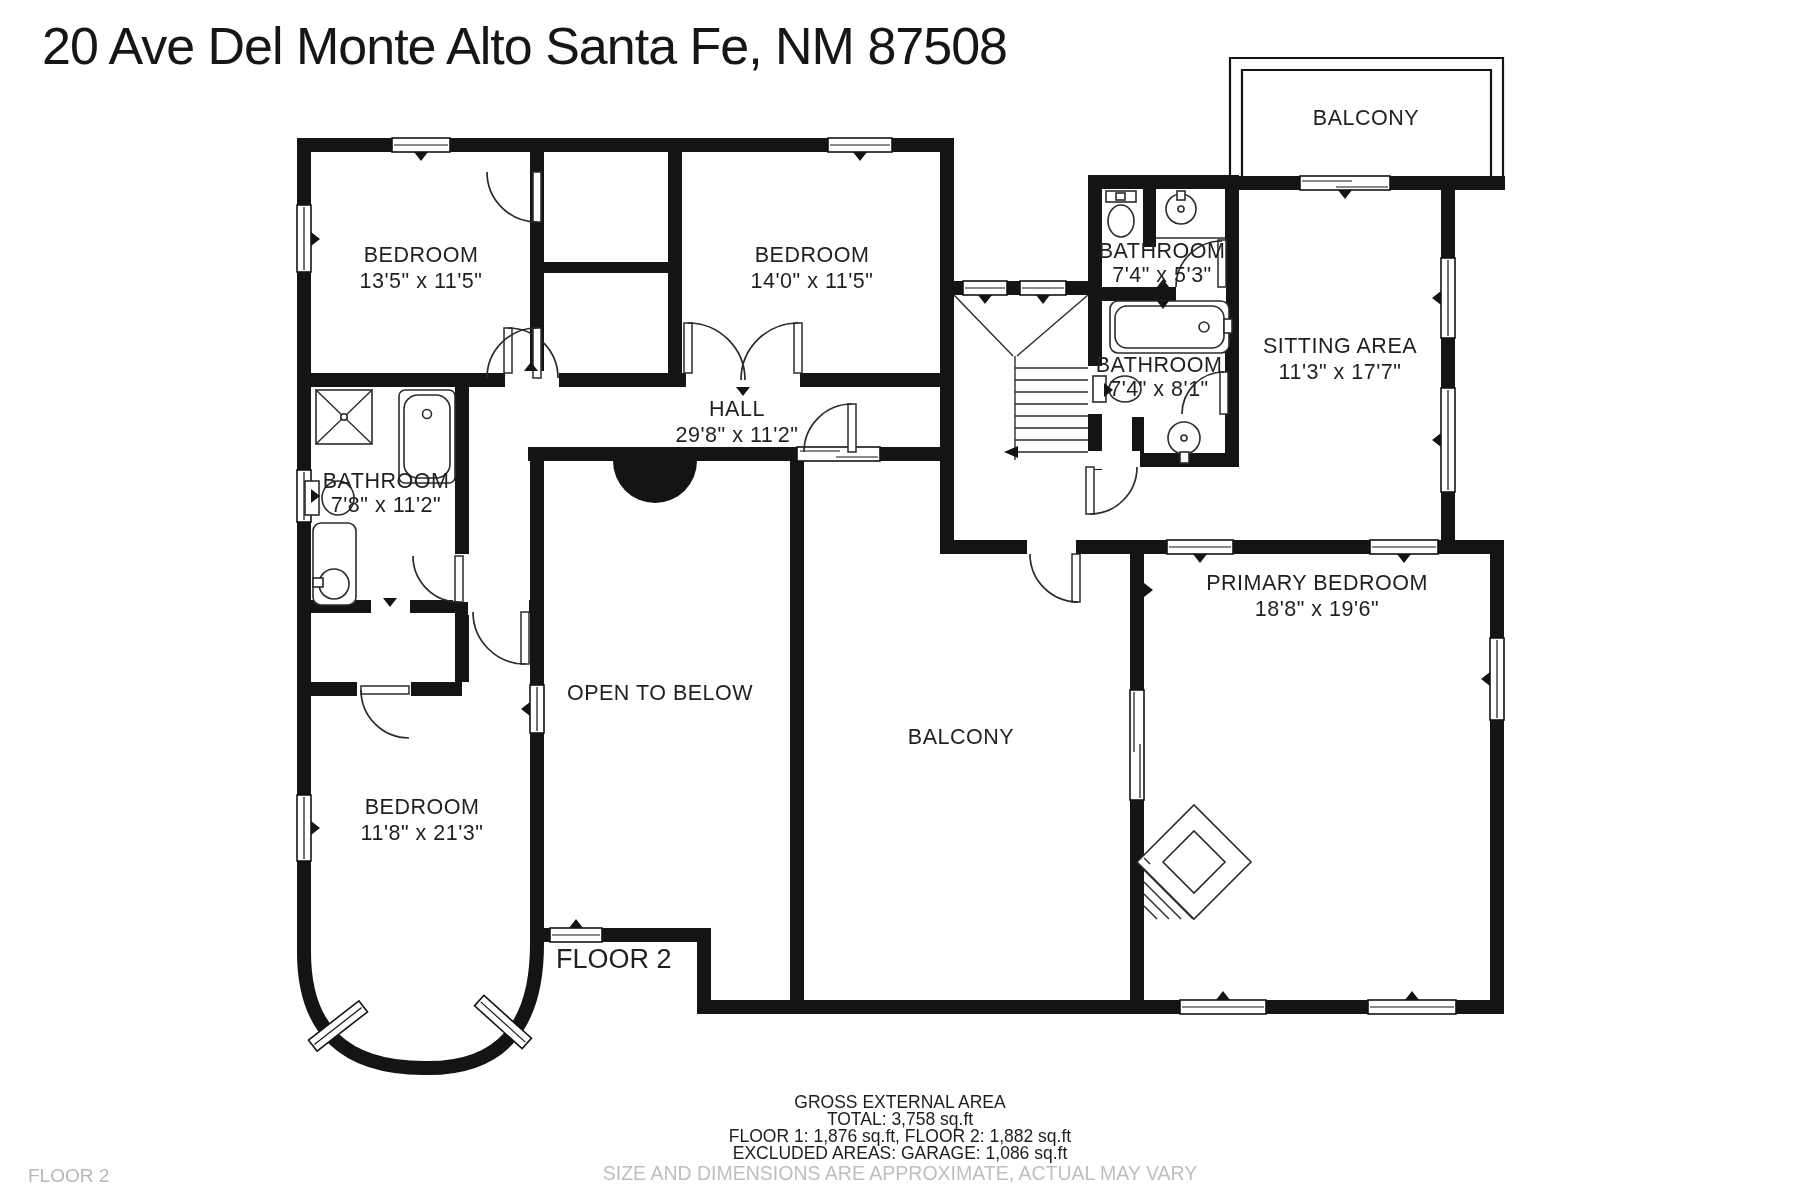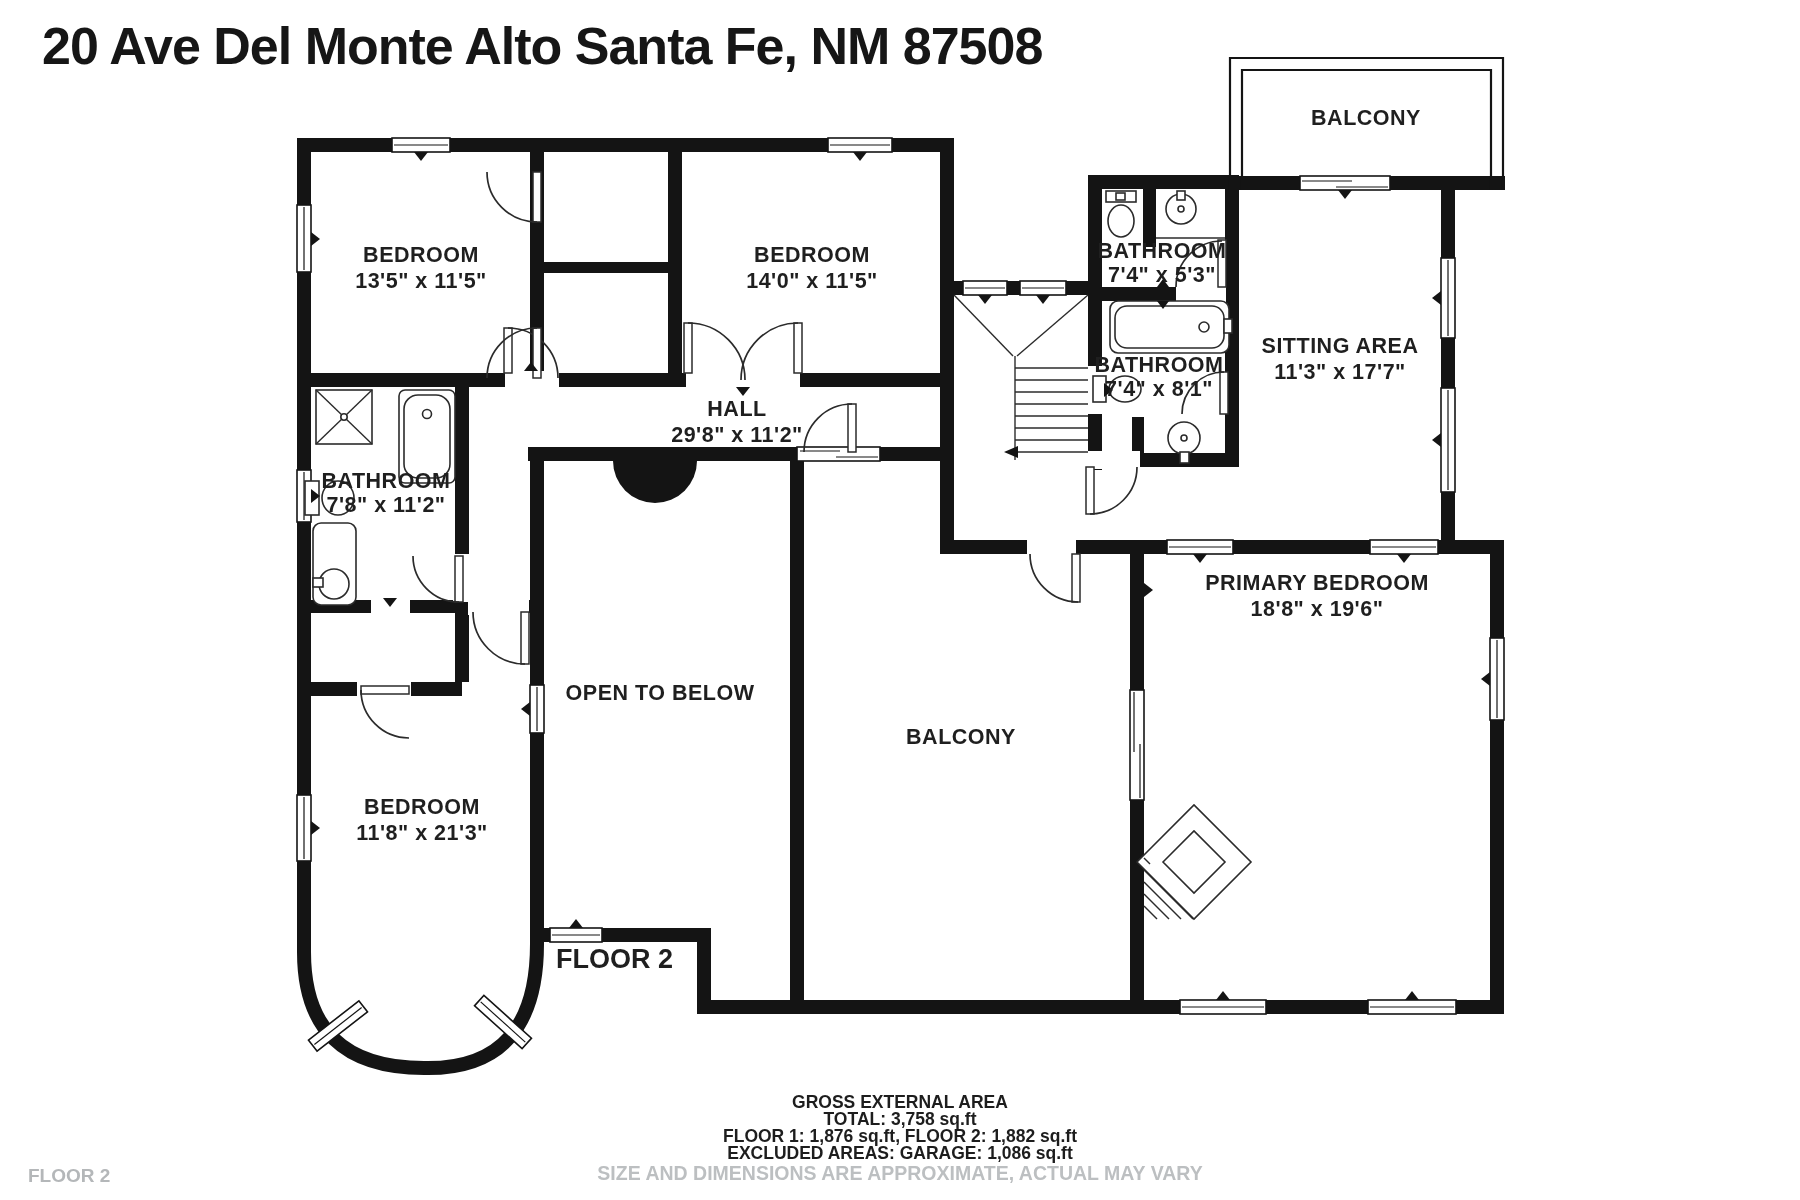--- a/index.html
+++ b/index.html
@@ -1,16 +1,16 @@
 <!DOCTYPE html>
 <html><head>
 <meta charset="utf-8">
 <style>
   html,body{margin:0;padding:0;background:#ffffff;}
-  .stage{position:relative;width:1800px;height:1200px;background:#ffffff;overflow:hidden;font-weight:bold;}
+  .stage{position:relative;width:1800px;height:1200px;background:#ffffff;overflow:hidden;}
   svg{display:block;font-family:"Liberation Sans",sans-serif;}
   .title-text{font-size:52px;fill:#161616;letter-spacing:-1px;}
   .room-name,.room-dims{font-size:21.5px;fill:#1f1f1f;text-anchor:middle;letter-spacing:.5px;}
   .plan-floor{font-size:27px;fill:#1f1f1f;}
   .footer-line{font-size:17.5px;fill:#1d1d1d;text-anchor:middle;}
   .footer-muted{font-size:19.5px;fill:#bcbfc1;text-anchor:middle;}
   .corner-floor{font-size:19px;fill:#b4b7b9;}
   .wall{fill:#141414;}
   .gap{fill:#ffffff;}
   .win{fill:#ffffff;stroke:#141414;stroke-width:1.6;}

